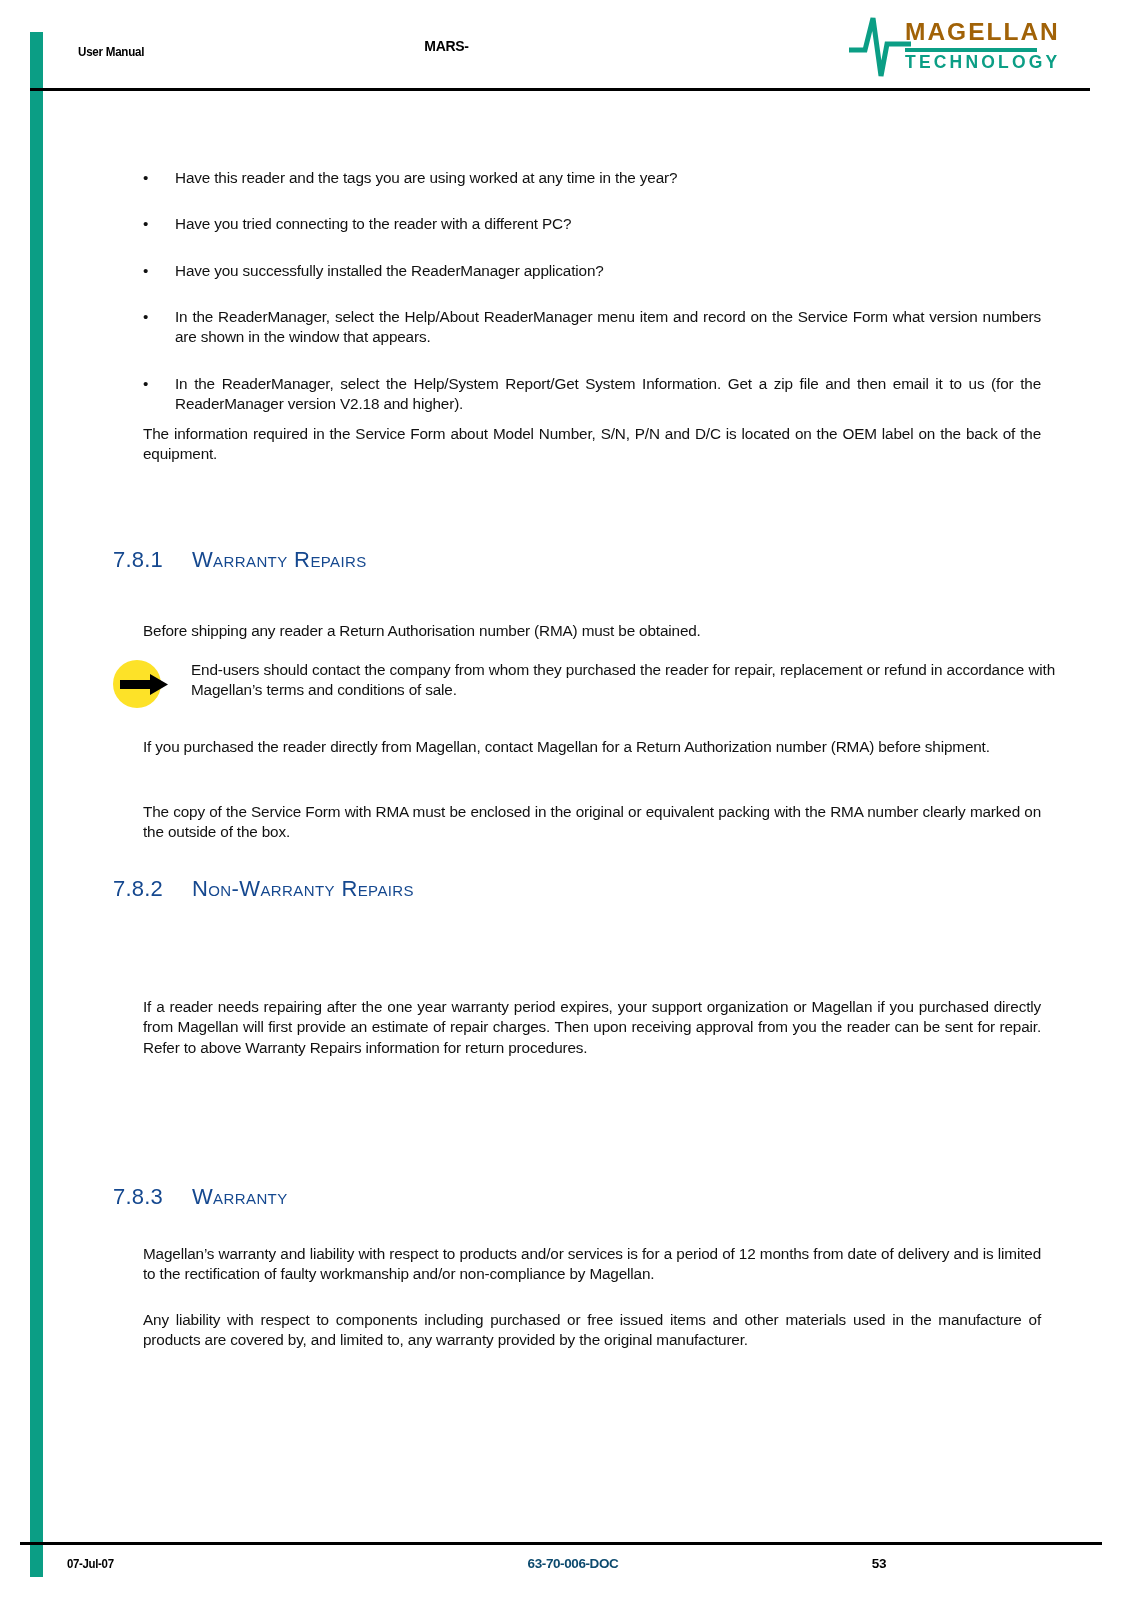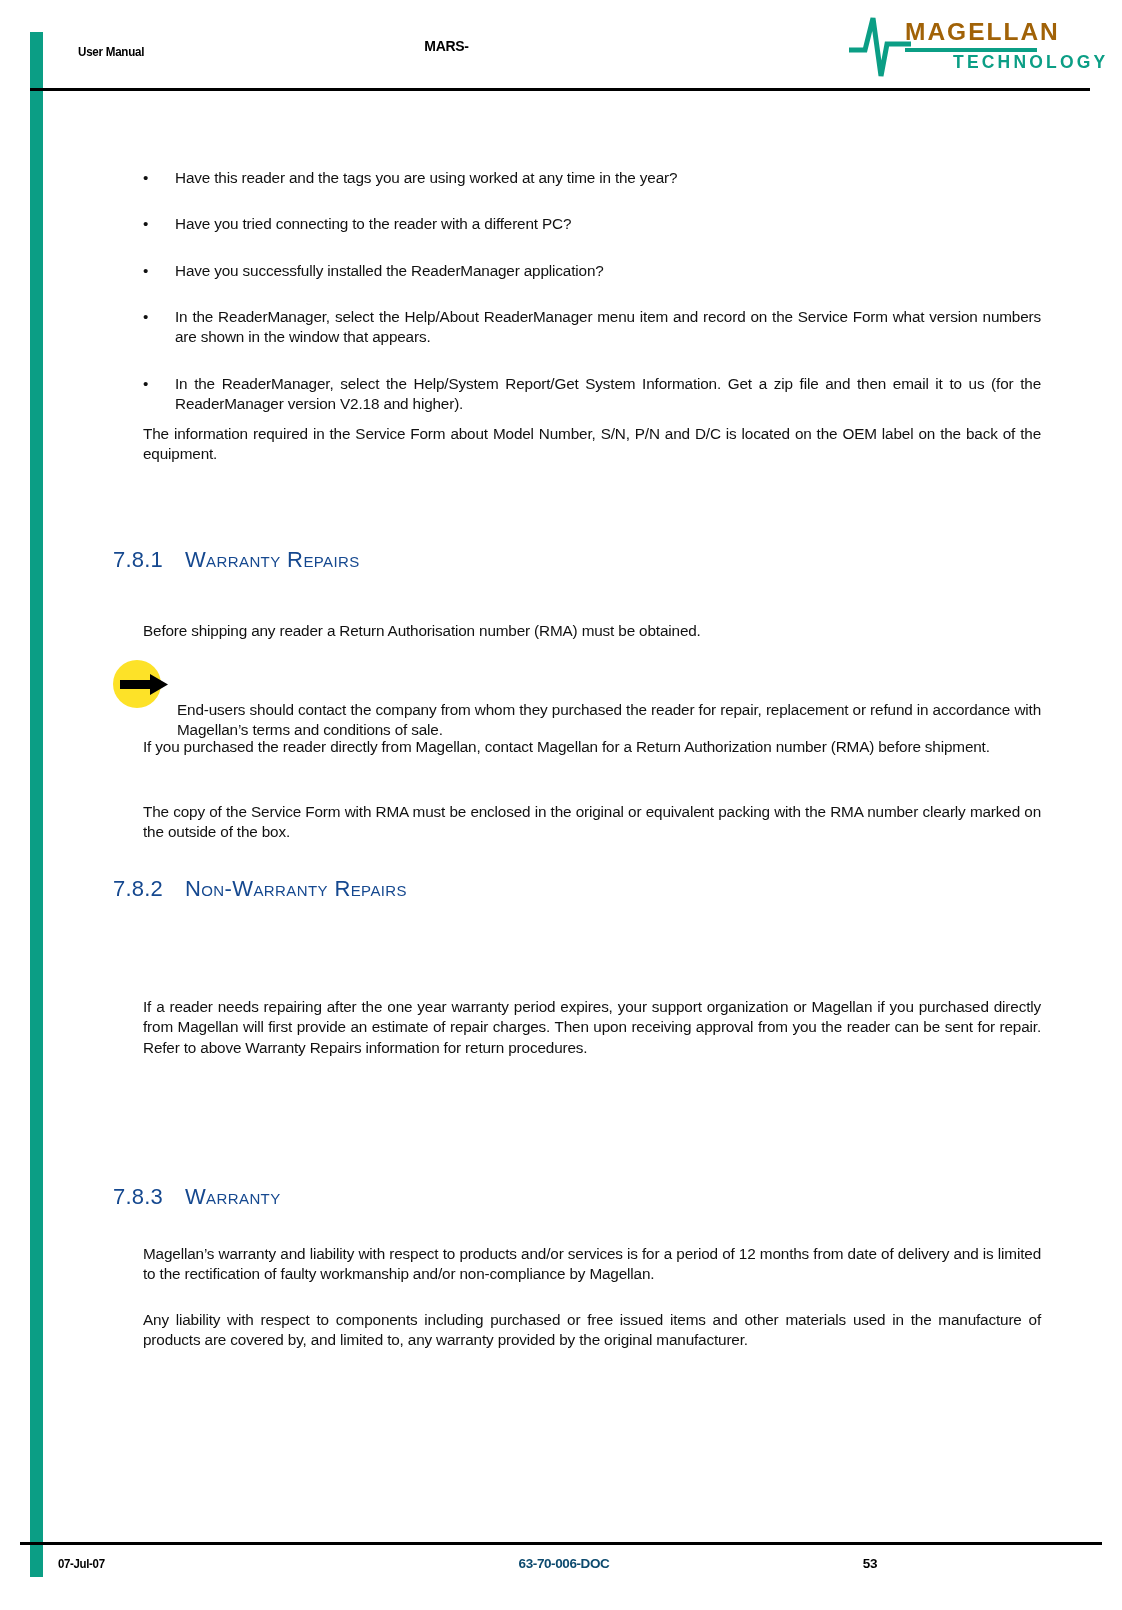--- a/index.html
+++ b/index.html
@@ -101,21 +101,20 @@
     background: #0b9e85;
     margin: 3px 0 2px 0;
   }
   .logo-technology {
     font-size: 17.5px;
     font-weight: 700;
     color: #0b9e85;
     letter-spacing: 3.2px;
     line-height: 1;
     font-family: "Liberation Sans", sans-serif;
-    margin-left: 48px;
   }
 
   
   .content {
     position: absolute;
     left: 0;
     top: 92px;
     width: 1122px;
   }
 
@@ -164,21 +163,21 @@
     font-family: "Liberation Sans", sans-serif;
     white-space: nowrap;
   }
   .heading .num {
     font-size: 22px;
     font-weight: 400;
     letter-spacing: 0.2px;
   }
   .heading .title {
     display: inline-block;
-    margin-left: 22px;
+    margin-left: 29px;
     font-size: 22px;
     font-weight: 400;
     font-variant: small-caps;
     letter-spacing: 0.4px;
   }
 
   
   .note-icon {
     position: absolute;
     left: 113px;
@@ -207,21 +206,21 @@
   .footer-rule {
     position: absolute;
     left: 20px;
     top: 1542px;
     width: 1082px;
     height: 3px;
     background: #000000;
   }
   .footer {
     position: absolute;
-    left: 3px;
+    left: 12px;
     top: 1556px;
     width: 946px;
     height: 30px;
   }
   .footer-left {
     position: absolute;
     left: 55px;
     top: 0;
     font-size: 13.5px;
     font-weight: 700;
@@ -318,21 +317,21 @@
 
     <div class="para text-body" style="top:529px;">Before shipping any reader a Return Authorisation number (RMA) must be obtained.</div>
 
     <div class="note-icon">
       <div class="note-circle"></div>
       <svg class="note-arrow" viewBox="0 0 50 21">
         <path d="M0 6 L30 6 L30 0 L48 10.5 L30 21 L30 15 L0 15 Z" fill="#000000"></path>
       </svg>
     </div>
 
-    <div class="para text-body" style="left:177px; width:864px; top:568px;margin-top:40px;">End-users should contact the company from whom they purchased the reader for repair, replacement or refund in accordance with Magellan’s terms and conditions of sale.</div>
+    <div class="para text-body" style="left:191px; width:864px; top:568px;">End-users should contact the company from whom they purchased the reader for repair, replacement or refund in accordance with Magellan’s terms and conditions of sale.</div>
 
     <div class="para text-body" style="top:645px;">If you purchased the reader directly from Magellan, contact Magellan for a Return Authorization number (RMA) before shipment.</div>
 
     <div class="para text-body" style="top:710px;">The copy of the Service Form with RMA must be enclosed in the original or equivalent packing with the RMA number clearly marked on the outside of the box.</div>
 
     <div class="heading" style="top:784px;">
       <span class="num">7.8.2</span><span class="title">Non-Warranty Repairs</span>
     </div>
 
     <div class="para text-body" style="top:905px;">If a reader needs repairing after the one year warranty period expires, your support organization or Magellan if you purchased directly from Magellan will first provide an estimate of repair charges. Then upon receiving approval from you the reader can be sent for repair. Refer to above Warranty Repairs information for return procedures.</div>

